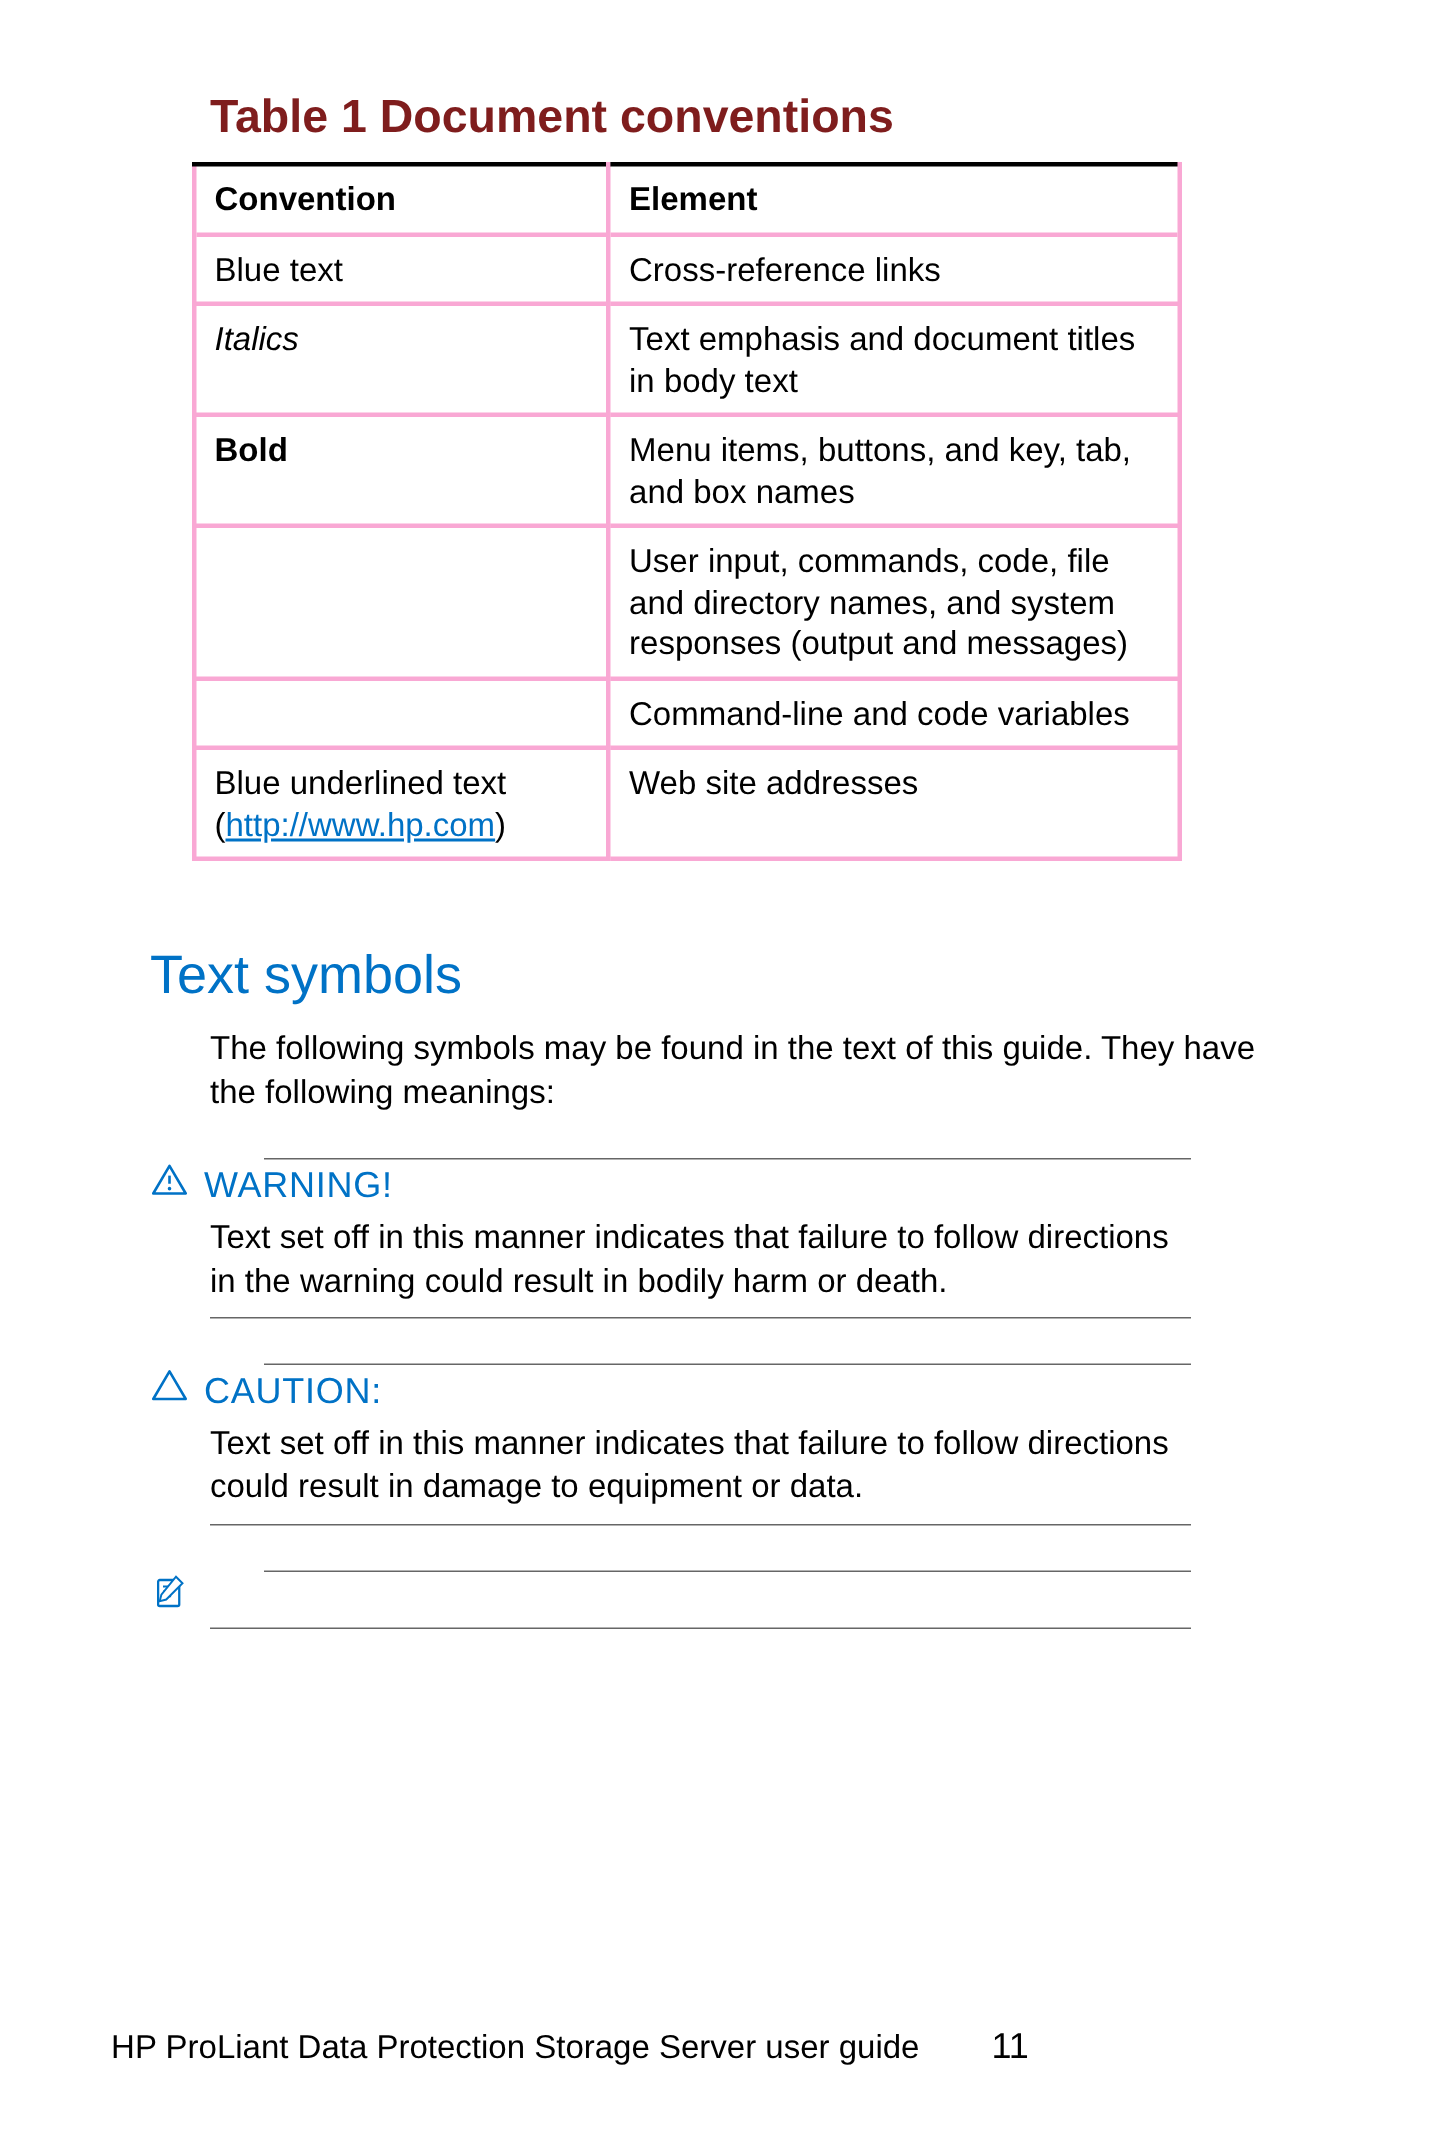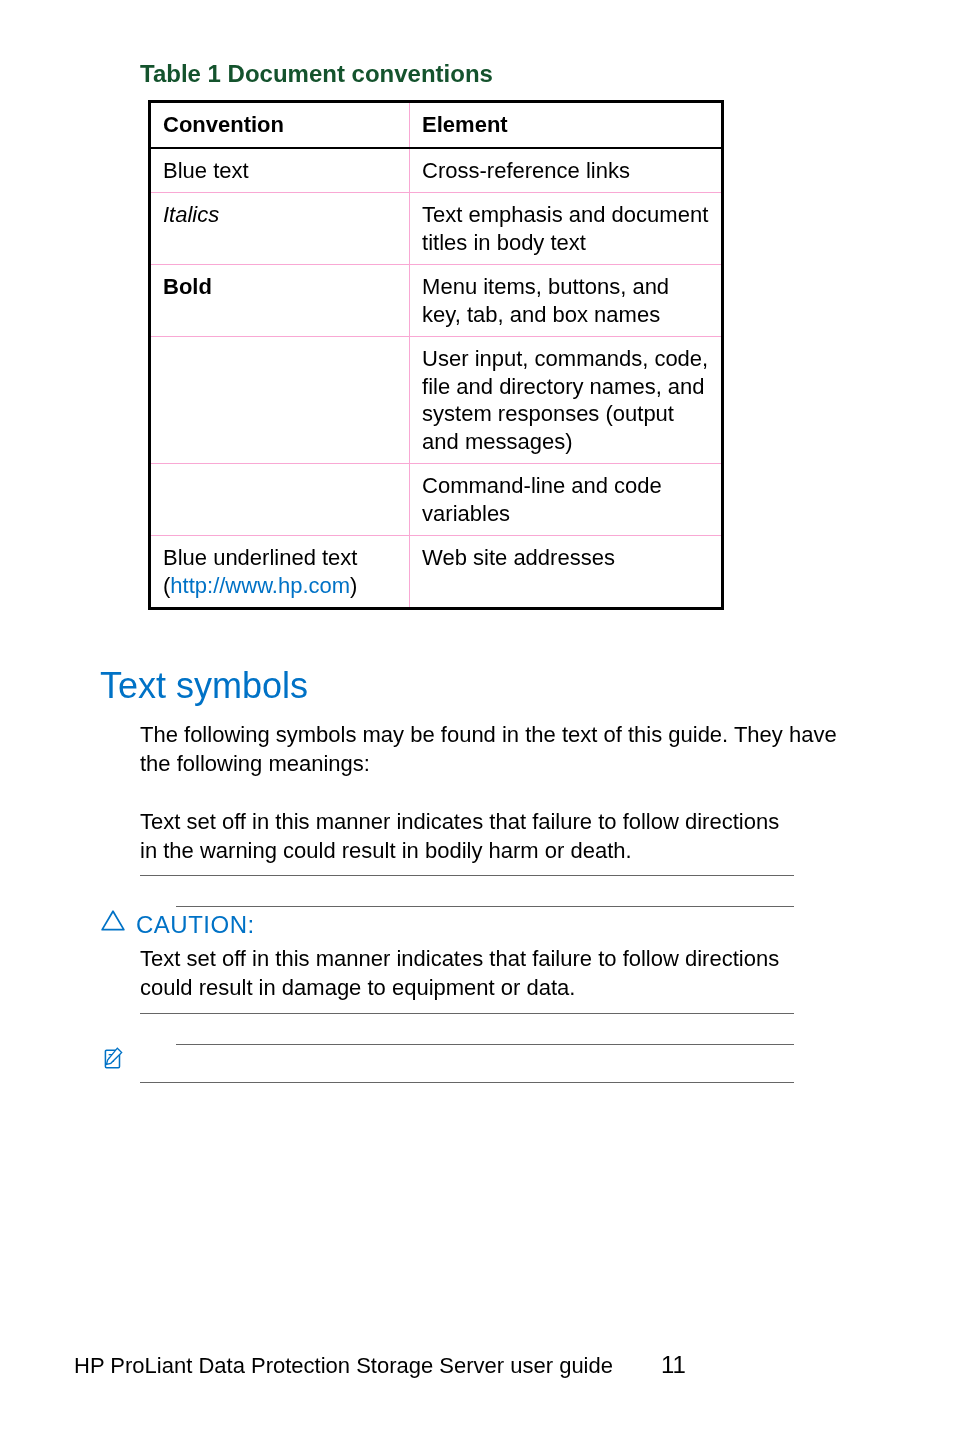--- a/index.html
+++ b/index.html
@@ -7,48 +7,48 @@
   body {
     font-family: "Futura", "Trebuchet MS", Arial, sans-serif;
     background: #fff;
     color: #000;
     position: relative;
   }
   .page {
     padding: 60px 100px 40px 100px;
   }
   .table-title {
-    color: #14532d;
+    color: #7f1d1d;
     font-weight: bold;
-    font-size: 24px;
+    font-size: 31px;
     margin-left: 40px;
     margin-bottom: 12px;
   }
   table.conventions {
     border-collapse: collapse;
-    width: 576px;
-    margin-left: 48px;
+    width: 660px;
+    margin-left: 28px;
     border: 3px solid #000;
   }
   table.conventions th, table.conventions td {
-    border: 1px solid #f9a8d4;
+    border: 3px solid #f9a8d4;
     padding: 8px 12px;
     text-align: left;
     vertical-align: top;
     font-size: 22px;
     line-height: 1.25;
   }
   table.conventions th {
     font-weight: bold;
     border-bottom: 2px solid #000;
   }
   table.conventions tr:first-child th { border-top: 3px solid #000; }
   .italic { font-style: italic; }
   .bold { font-weight: bold; }
-  .link { color: #0072c6; }
+  .link { color: #0072c6; text-decoration: underline; }
   .section-heading {
     color: #0072c6;
     font-size: 36px;
     font-weight: normal;
     margin-top: 55px;
     margin-bottom: 14px;
   }
   .body-text {
     font-size: 22px;
     line-height: 1.3;
@@ -147,20 +147,33 @@
       </td>
       <td>Web site addresses</td>
     </tr>
   </tbody>
     </table>
 
   <h2 class="section-heading">Text symbols</h2>
   <p class="body-text">The following symbols may be found in the text of this guide. They have the following meanings:</p>
 
   <div class="callout">
+    <div class="callout-header">
+      <span class="callout-icon">
+        <svg viewBox="0 0 24 24" width="26" height="26">
+          <path d="M12 3 L22 20 L2 20 Z" fill="none" stroke="#0072c6" stroke-width="1.6" stroke-linejoin="round"></path>
+          <line x1="12" y1="9" x2="12" y2="14" stroke="#0072c6" stroke-width="1.6"></line>
+          <circle cx="12" cy="17" r="1.1" fill="#0072c6"></circle>
+        </svg>
+      </span>
+      <div style="flex:1">
+        <div class="callout-rule-top"></div>
+        <div class="callout-title" style="margin-left:0">WARNING!</div>
+      </div>
+    </div>
     <p class="callout-body">Text set off in this manner indicates that failure to follow directions in the warning could result in bodily harm or death.</p>
     <div class="callout-rule-bottom"></div>
   </div>
 
   <div class="callout">
     <div class="callout-header">
       <span class="callout-icon">
         <svg viewBox="0 0 24 24" width="26" height="26">
           <path d="M12 3 L22 20 L2 20 Z" fill="none" stroke="#0072c6" stroke-width="1.6" stroke-linejoin="round"></path>
         </svg>

